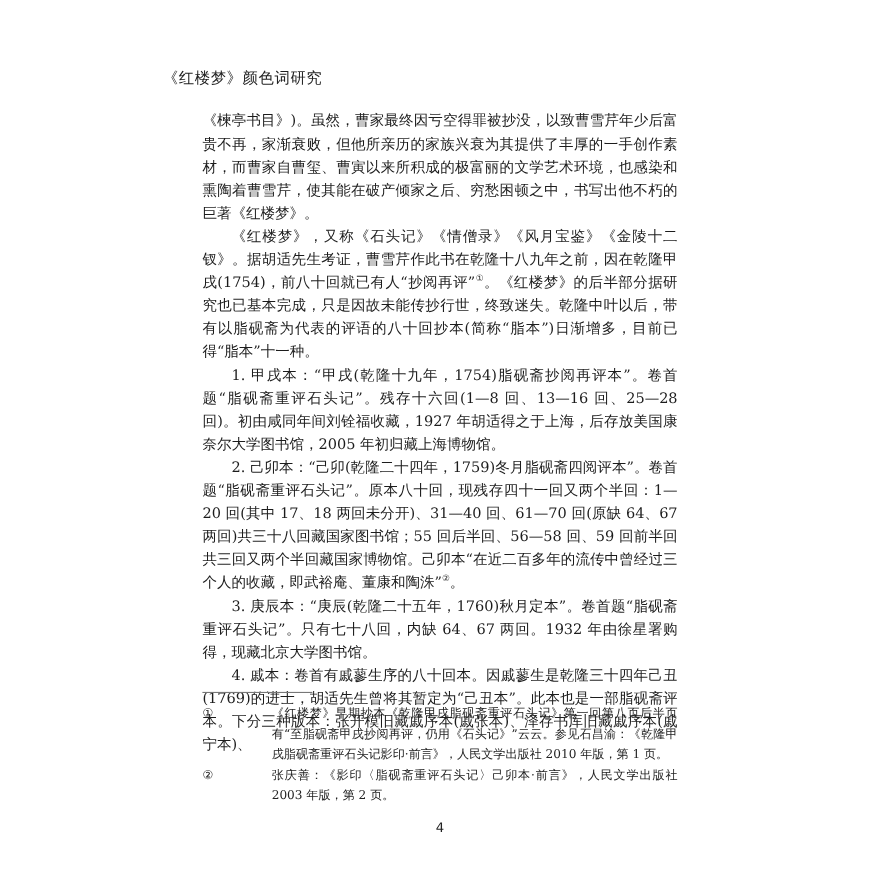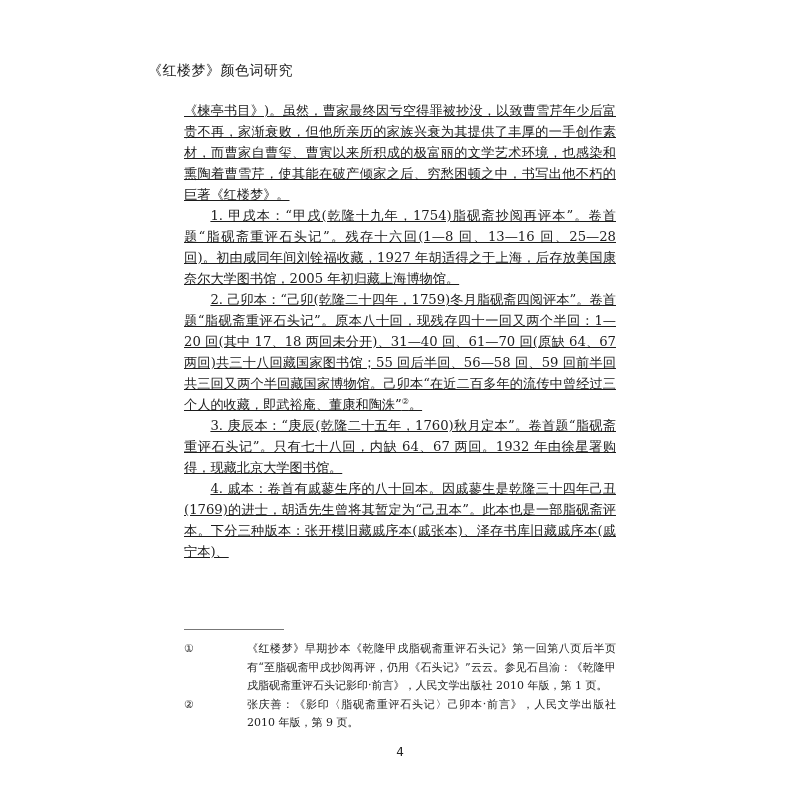--- a/index.html
+++ b/index.html
@@ -5,21 +5,21 @@
   html, body { margin: 0; padding: 0; background: #ffffff; }
   body { width: 800px; height: 800px; position: relative; overflow: hidden; color: #1a1a1a; }
   .page { position: absolute; left: 0; top: 0; width: 668px; height: 800px; background: #fff; }
   .running-head {
     position: absolute; left: 148px; top: 62px;
     font-family: "DejaVu Sans", sans-serif; font-size: 14px; letter-spacing: 0.5px; color: #222;
   }
   .body-text {
     position: absolute; left: 184px; top: 100px; width: 432px;
     font-family: "DejaVu Serif", serif; font-size: 13.2px; line-height: 21px;
-    text-align: justify; color: #1c1c1c; text-decoration: underline;
+    text-align: justify; color: #1c1c1c;
   }
   .body-text p { margin: 0; text-indent: 2em; }
   .body-text p.noindent { text-indent: 0; }
   .fn-ref { font-size: 8px; vertical-align: super; line-height: 0; }
   .fn-rule {
     position: absolute; left: 184px; top: 629px; width: 100px; height: 0;
     border-top: 1px solid #777;
   }
   .footnotes {
     position: absolute; left: 184px; top: 640px; width: 432px;
@@ -35,33 +35,34 @@
 </style>
 </head>
 <body>
 
 <div class="page">
 
   <div class="running-head">《红楼梦》颜色词研究</div>
 
   <div class="body-text">
     <p class="noindent">《楝亭书目》)。虽然，曹家最终因亏空得罪被抄没，以致曹雪芹年少后富贵不再，家渐衰败，但他所亲历的家族兴衰为其提供了丰厚的一手创作素材，而曹家自曹玺、曹寅以来所积成的极富丽的文学艺术环境，也感染和熏陶着曹雪芹，使其能在破产倾家之后、穷愁困顿之中，书写出他不朽的巨著《红楼梦》。</p>
+    <p><span>《红楼梦》，又称《石头记》《情僧录》《风月宝鉴》《金陵十二钗》。据胡适先生考证，曹雪芹作此书在乾隆十八九年之前，因在乾隆甲戌(1754)，前八十回就已有人“抄阅再评”</span><sup class="fn-ref">①</sup><span>。《红楼梦》的后半部分据研究也已基本完成，只是因故未能传抄行世，终致迷失。乾隆中叶以后，带有以脂砚斋为代表的评语的八十回抄本(简称“脂本”)日渐增多，目前已得“脂本”十一种。</span></p>
     <p>1. 甲戌本：“甲戌(乾隆十九年，1754)脂砚斋抄阅再评本”。卷首题“脂砚斋重评石头记”。残存十六回(1—8 回、13—16 回、25—28 回)。初由咸同年间刘铨福收藏，1927 年胡适得之于上海，后存放美国康奈尔大学图书馆，2005 年初归藏上海博物馆。</p>
     <p><span>2. 己卯本：“己卯(乾隆二十四年，1759)冬月脂砚斋四阅评本”。卷首题“脂砚斋重评石头记”。原本八十回，现残存四十一回又两个半回：1—20 回(其中 17、18 两回未分开)、31—40 回、61—70 回(原缺 64、67 两回)共三十八回藏国家图书馆；55 回后半回、56—58 回、59 回前半回共三回又两个半回藏国家博物馆。己卯本“在近二百多年的流传中曾经过三个人的收藏，即武裕庵、董康和陶洙”</span><sup class="fn-ref">②</sup><span>。</span></p>
     <p>3. 庚辰本：“庚辰(乾隆二十五年，1760)秋月定本”。卷首题“脂砚斋重评石头记”。只有七十八回，内缺 64、67 两回。1932 年由徐星署购得，现藏北京大学图书馆。</p>
     <p>4. 戚本：卷首有戚蓼生序的八十回本。因戚蓼生是乾隆三十四年己丑(1769)的进士，胡适先生曾将其暂定为“己丑本”。此本也是一部脂砚斋评本。下分三种版本：张开模旧藏戚序本(戚张本)、泽存书库旧藏戚序本(戚宁本)、</p>
   </div>
 
   <div class="fn-rule"></div>
 
   <div class="footnotes">
     <div class="footnote">
       <span class="fn-mark">①</span>
       <span class="fn-text">《红楼梦》早期抄本《乾隆甲戌脂砚斋重评石头记》第一回第八页后半页有“至脂砚斋甲戌抄阅再评，仍用《石头记》”云云。参见石昌渝：《乾隆甲戌脂砚斋重评石头记影印·前言》，人民文学出版社 2010 年版，第 1 页。</span>
     </div>
     <div class="footnote">
       <span class="fn-mark">②</span>
-      <span class="fn-text">张庆善：《影印〈脂砚斋重评石头记〉己卯本·前言》，人民文学出版社 2010 年版，第 9 页。</span>
+      <span class="fn-text">张庆善：《影印〈脂砚斋重评石头记〉己卯本·前言》，人民文学出版社 2003 年版，第 2 页。</span>
     </div>
   </div>
 
   <div class="page-number">4</div>
 </div>
 
 </body></html>

